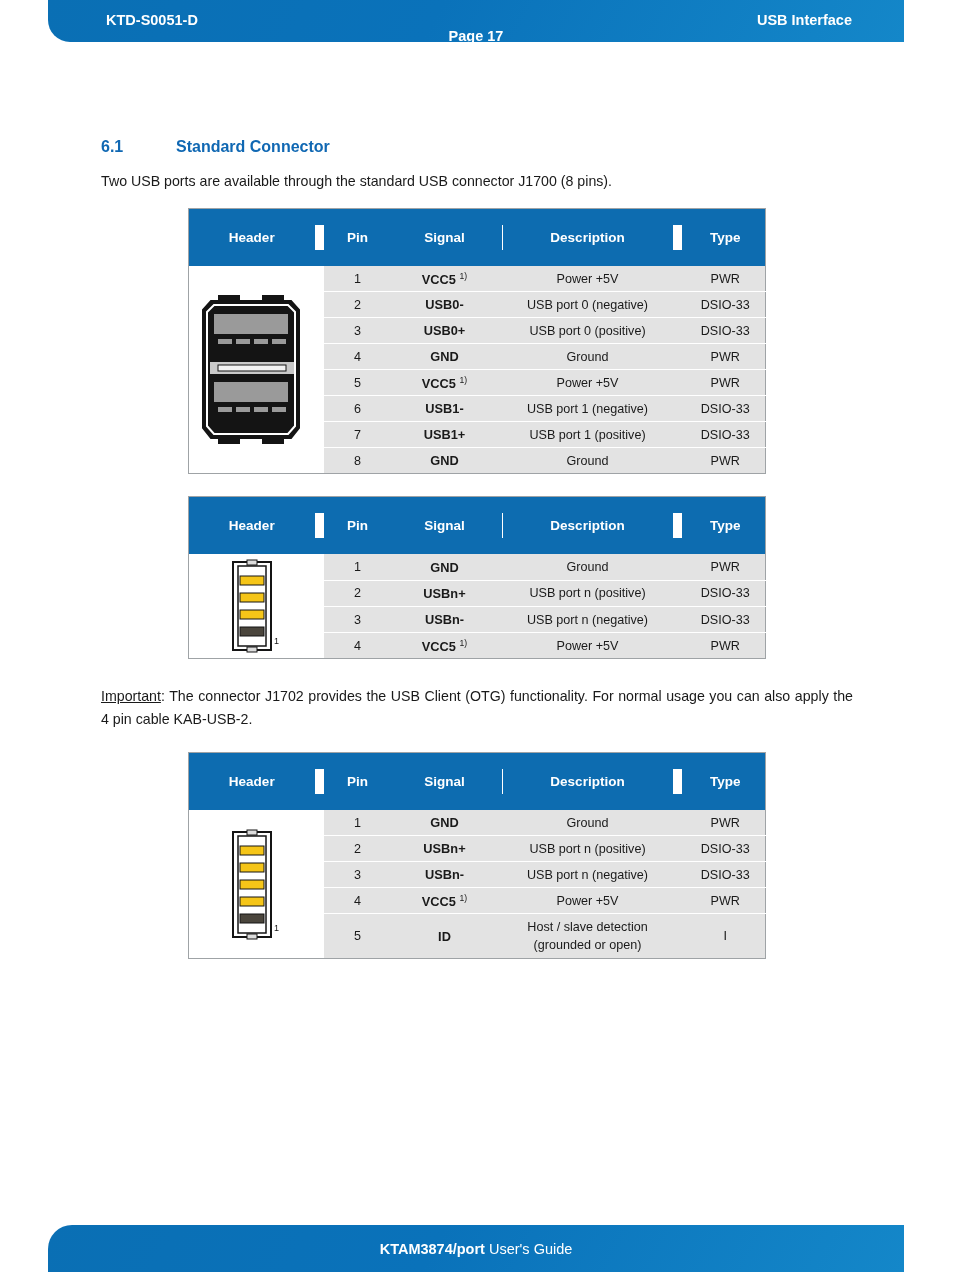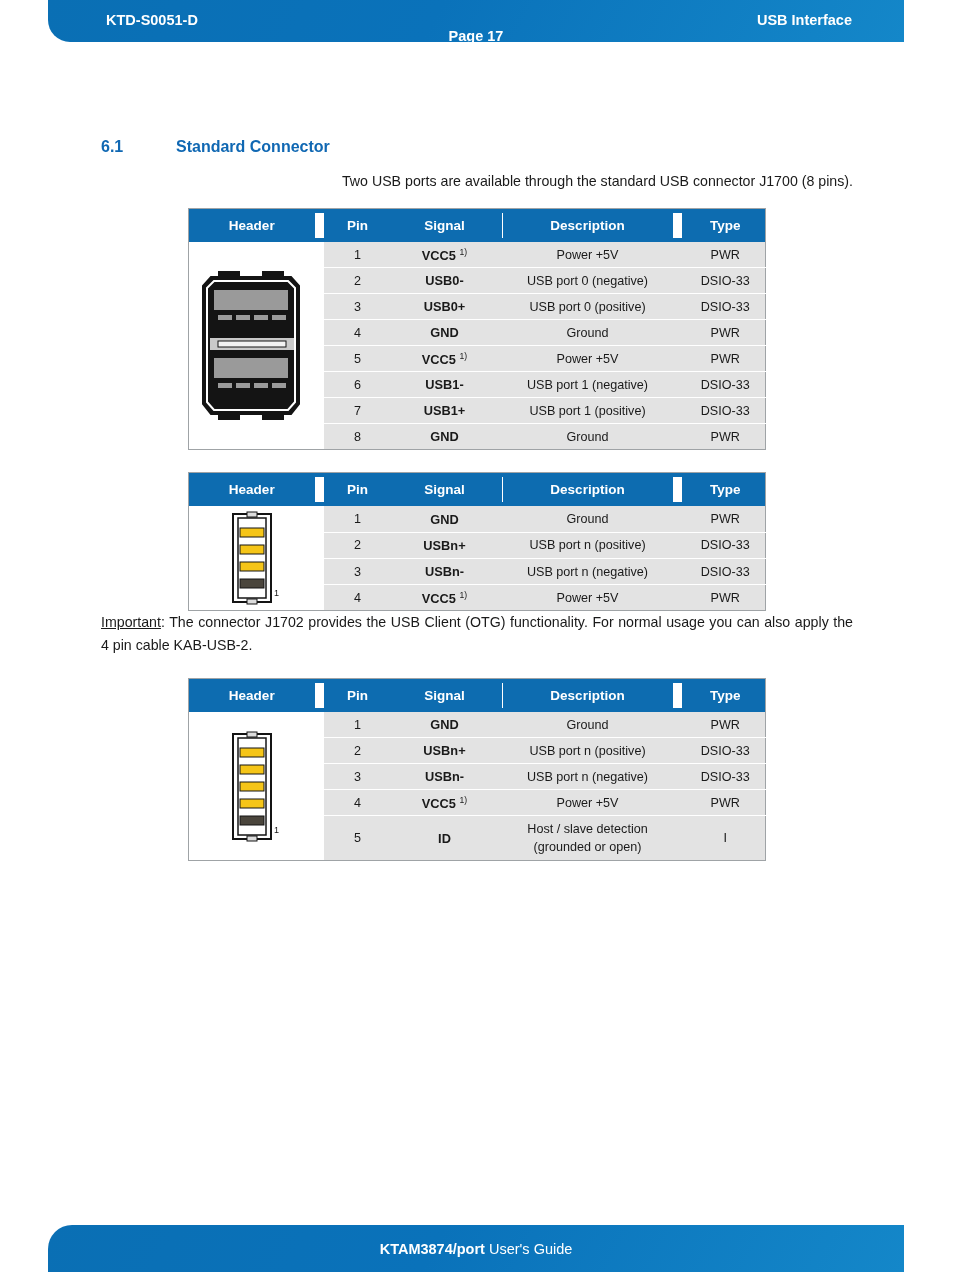--- a/index.html
+++ b/index.html
@@ -93,42 +93,42 @@
   }
   h2.section .num { display: inline-block; width: 75px; }
 
   p.body {
     font-size: 14.2px;
     line-height: 1.58;
     margin: 0 0 6px 0;
     text-align: justify;
     color: #1a1a1a;
   }
-  p.body.nojust { text-align: right; }
+  p.body.nojust { text-align: left; }
   .u { text-decoration: underline; }
 
   
   .pintable-wrap {
     margin: 16px 0 0 0;
     display: flex;
     justify-content: center;
   }
   table.pintable {
     border-collapse: collapse;
     border: 1px solid #9fa3a6;
     background: #ffffff;
     table-layout: fixed;
   }
   table.pintable th {
     background: #0d6cb0;
     color: #ffffff;
     font-size: 13.5px;
     font-weight: bold;
     height: 25px;
-    padding: 4px;
+    padding: 16px;
     text-align: center;
     vertical-align: middle;
   }
   table.pintable td {
     background: #e3e3e3;
     font-size: 12.6px;
     text-align: center;
     vertical-align: middle;
     height: 25px;
     padding: 0 4px;
@@ -407,21 +407,21 @@
             <td class="vline"></td>
             <td>Power +5V</td>
             <td class="vline"></td>
             <td class="vline"></td>
             <td>PWR</td>
           </tr>
         </tbody>
     </table>
   </div>
 
-  <p class="body" style="">
+  <p class="body" style="margin-top:26px;">
     <span class="u">Important</span><span>: The connector J1702 provides the USB Client (OTG) functionality. For normal usage you can also apply the 4 pin cable KAB-USB-2.</span>
   </p>
 
   <div class="pintable-wrap" style="margin-top:22px;">
     <table class="pintable">
       <colgroup>
         <col style="width:126px">
           <col style="width:9px">
           <col style="width:4px">
         <col style="width:60px">

